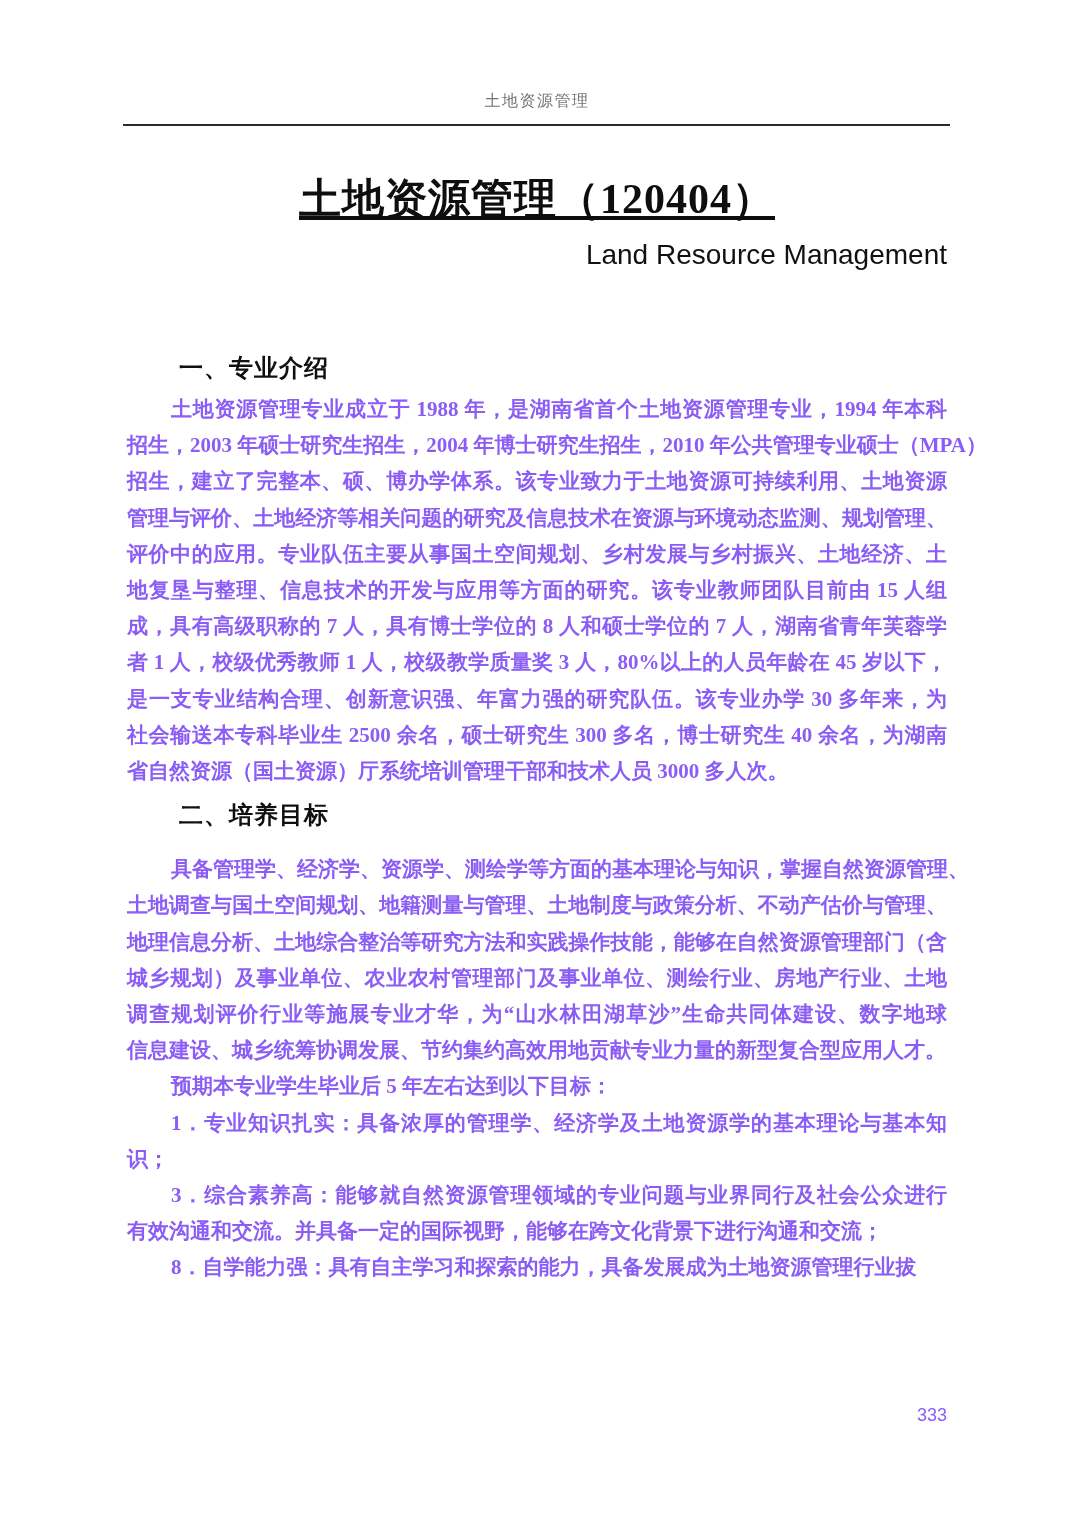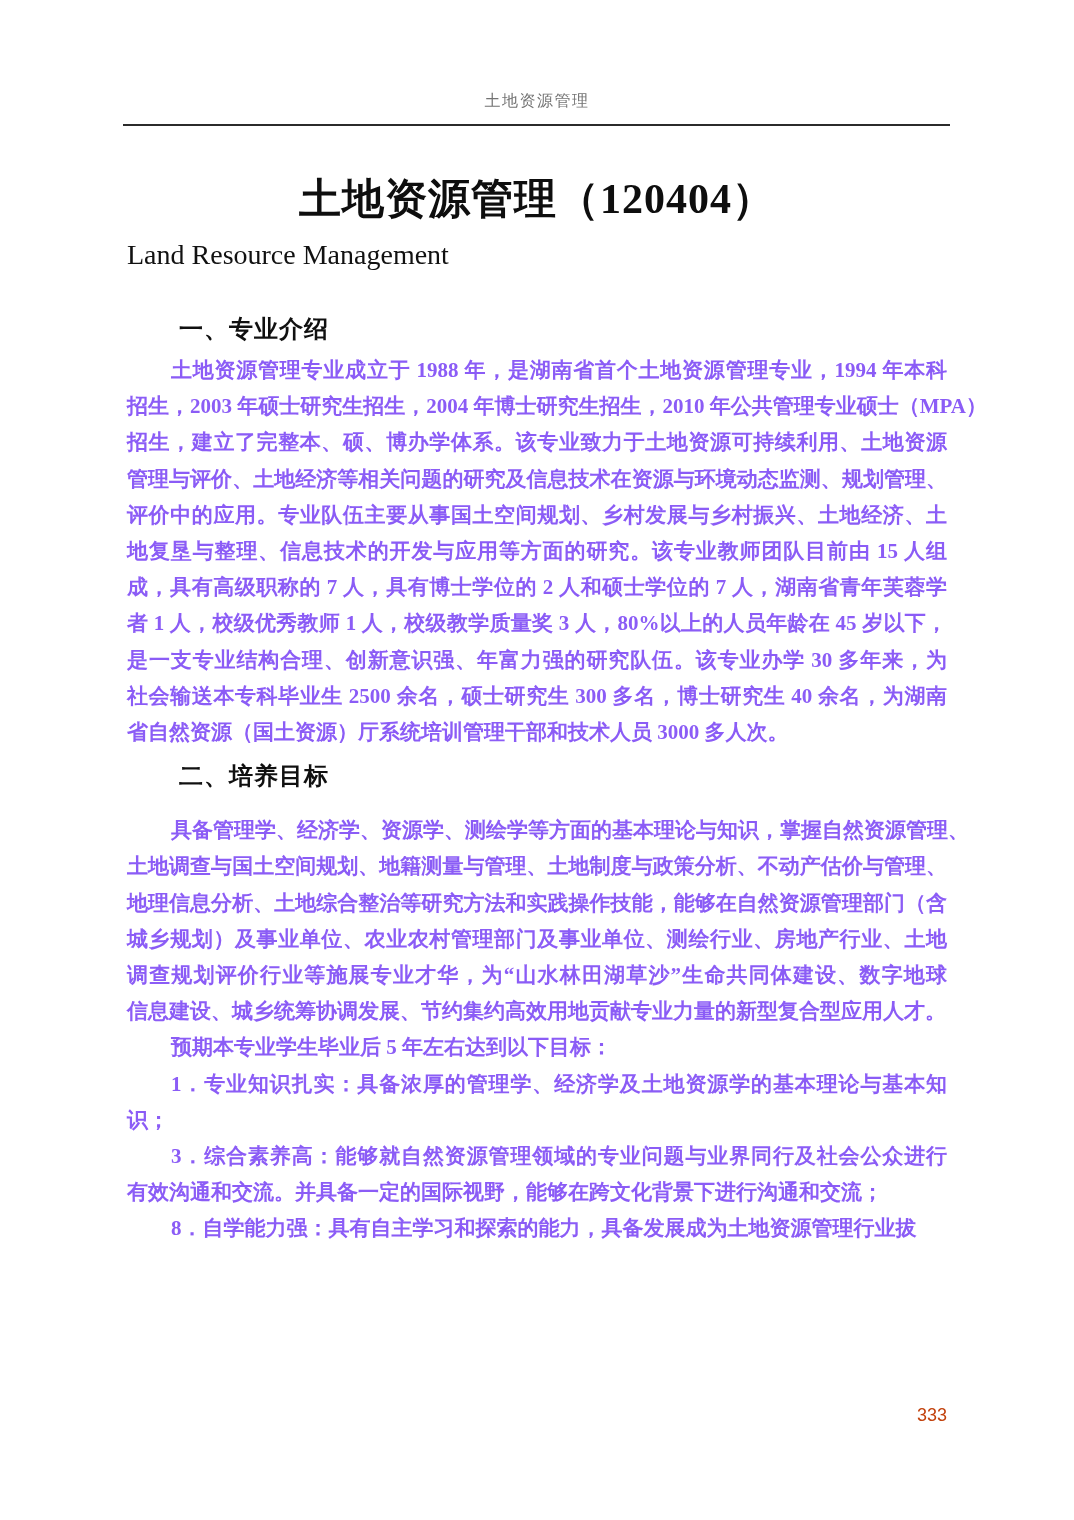--- a/index.html
+++ b/index.html
@@ -32,40 +32,41 @@
     background: #2b2b2b;
   }
   .doc-title {
     margin: 49px 0 0 0;
     text-align: center;
     font-size: 42px;
     line-height: 48px;
     font-weight: bold;
     letter-spacing: 1px;
     color: #0e0e0e;
+    text-decoration: underline;
   }
   .doc-subtitle {
     margin-top: 16px;
-    text-align: left;
+    text-align: right;
     font-size: 28px;
     line-height: 32px;
-    font-family: Liberation Serif, serif;
+    font-family: Liberation Sans, sans-serif;
     color: #111111;
   }
   .sec-heading {
     margin: 0;
     padding-left: 52px;
     font-family: "Liberation Sans", "DejaVu Sans", sans-serif;
     font-size: 24px;
     line-height: 27px;
     font-weight: bold;
     letter-spacing: 1px;
     color: #101010;
   }
-  .sec-heading.first { margin-top: 44px; }
+  .sec-heading.first { margin-top: 83px; }
   .sec-heading.second { margin-top: 12px; }
   .para { font-size: 21px; color: #8b5cf6; font-weight: bold; }
   .para.after-heading-1 { margin-top: 10px; }
   .para.after-heading-2 { margin-top: 23px; }
   .line {
     line-height: 36.2px;
     white-space: nowrap;
     text-align: left;
   }
   .line.fill {
@@ -73,21 +74,21 @@
     text-align-last: justify;
   }
   .para.indent .line:first-child { padding-left: 44px; }
   .page-number {
     position: absolute;
     top: 1404px;
     right: 127px;
     font-family: "Liberation Sans", "DejaVu Sans", sans-serif;
     font-size: 18px;
     line-height: 22px;
-    color: #c2410c;
+    color: #8b5cf6;
   }
 </style>
 </head>
 <body>
 
 <div class="page">
   <div class="content">
 
     <div class="running-head">土地资源管理</div>
     <div class="head-rule"></div>
@@ -97,21 +98,21 @@
 
     <section>
       <h2 class="sec-heading first">一、专业介绍</h2>
       <div class="para indent after-heading-1">
           <div class="line fill">土地资源管理专业成立于 1988 年，是湖南省首个土地资源管理专业，1994 年本科</div>
           <div class="line fill">招生，2003 年硕士研究生招生，2004 年博士研究生招生，2010 年公共管理专业硕士（MPA）</div>
           <div class="line fill">招生，建立了完整本、硕、博办学体系。该专业致力于土地资源可持续利用、土地资源</div>
           <div class="line fill">管理与评价、土地经济等相关问题的研究及信息技术在资源与环境动态监测、规划管理、</div>
           <div class="line fill">评价中的应用。专业队伍主要从事国土空间规划、乡村发展与乡村振兴、土地经济、土</div>
           <div class="line fill">地复垦与整理、信息技术的开发与应用等方面的研究。该专业教师团队目前由 15 人组</div>
-          <div class="line fill">成，具有高级职称的 7 人，具有博士学位的 2 人和硕士学位的 7 人，湖南省青年芙蓉学</div>
+          <div class="line fill">成，具有高级职称的 7 人，具有博士学位的 8 人和硕士学位的 7 人，湖南省青年芙蓉学</div>
           <div class="line fill">者 1 人，校级优秀教师 1 人，校级教学质量奖 3 人，80%以上的人员年龄在 45 岁以下，</div>
           <div class="line fill">是一支专业结构合理、创新意识强、年富力强的研究队伍。该专业办学 30 多年来，为</div>
           <div class="line fill">社会输送本专科毕业生 2500 余名，硕士研究生 300 多名，博士研究生 40 余名，为湖南</div>
           <div class="line">省自然资源（国土资源）厅系统培训管理干部和技术人员 3000 多人次。</div>
         </div>
     </section>
 
     <section>
       <h2 class="sec-heading second">二、培养目标</h2>
       <div class="para indent after-heading-2">

